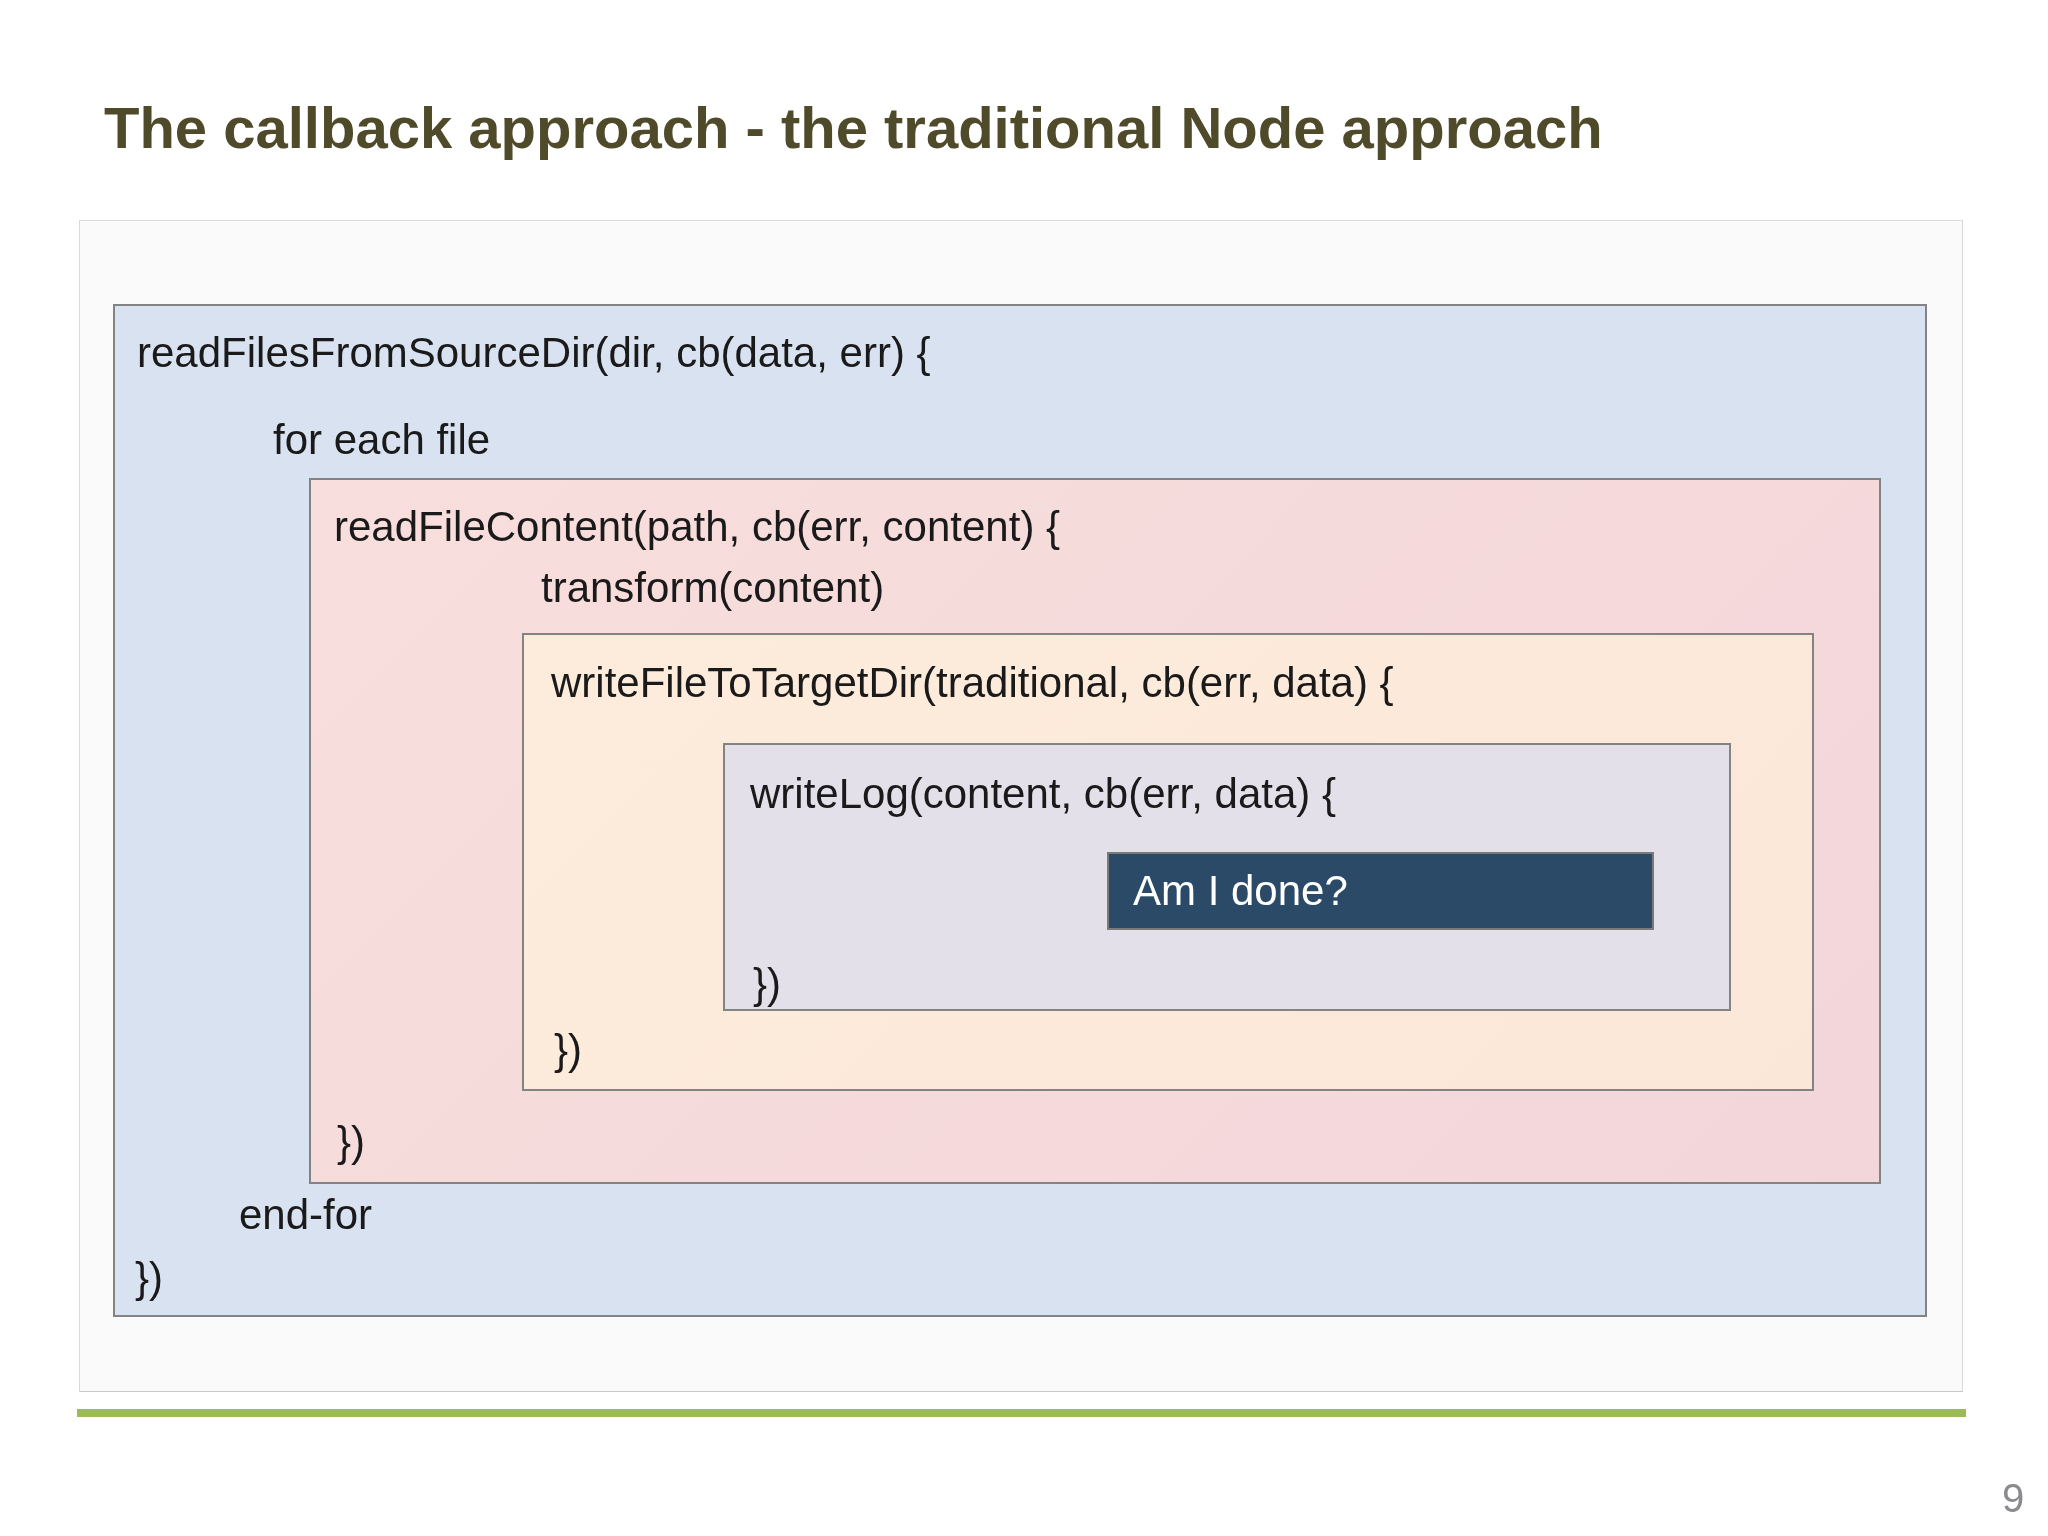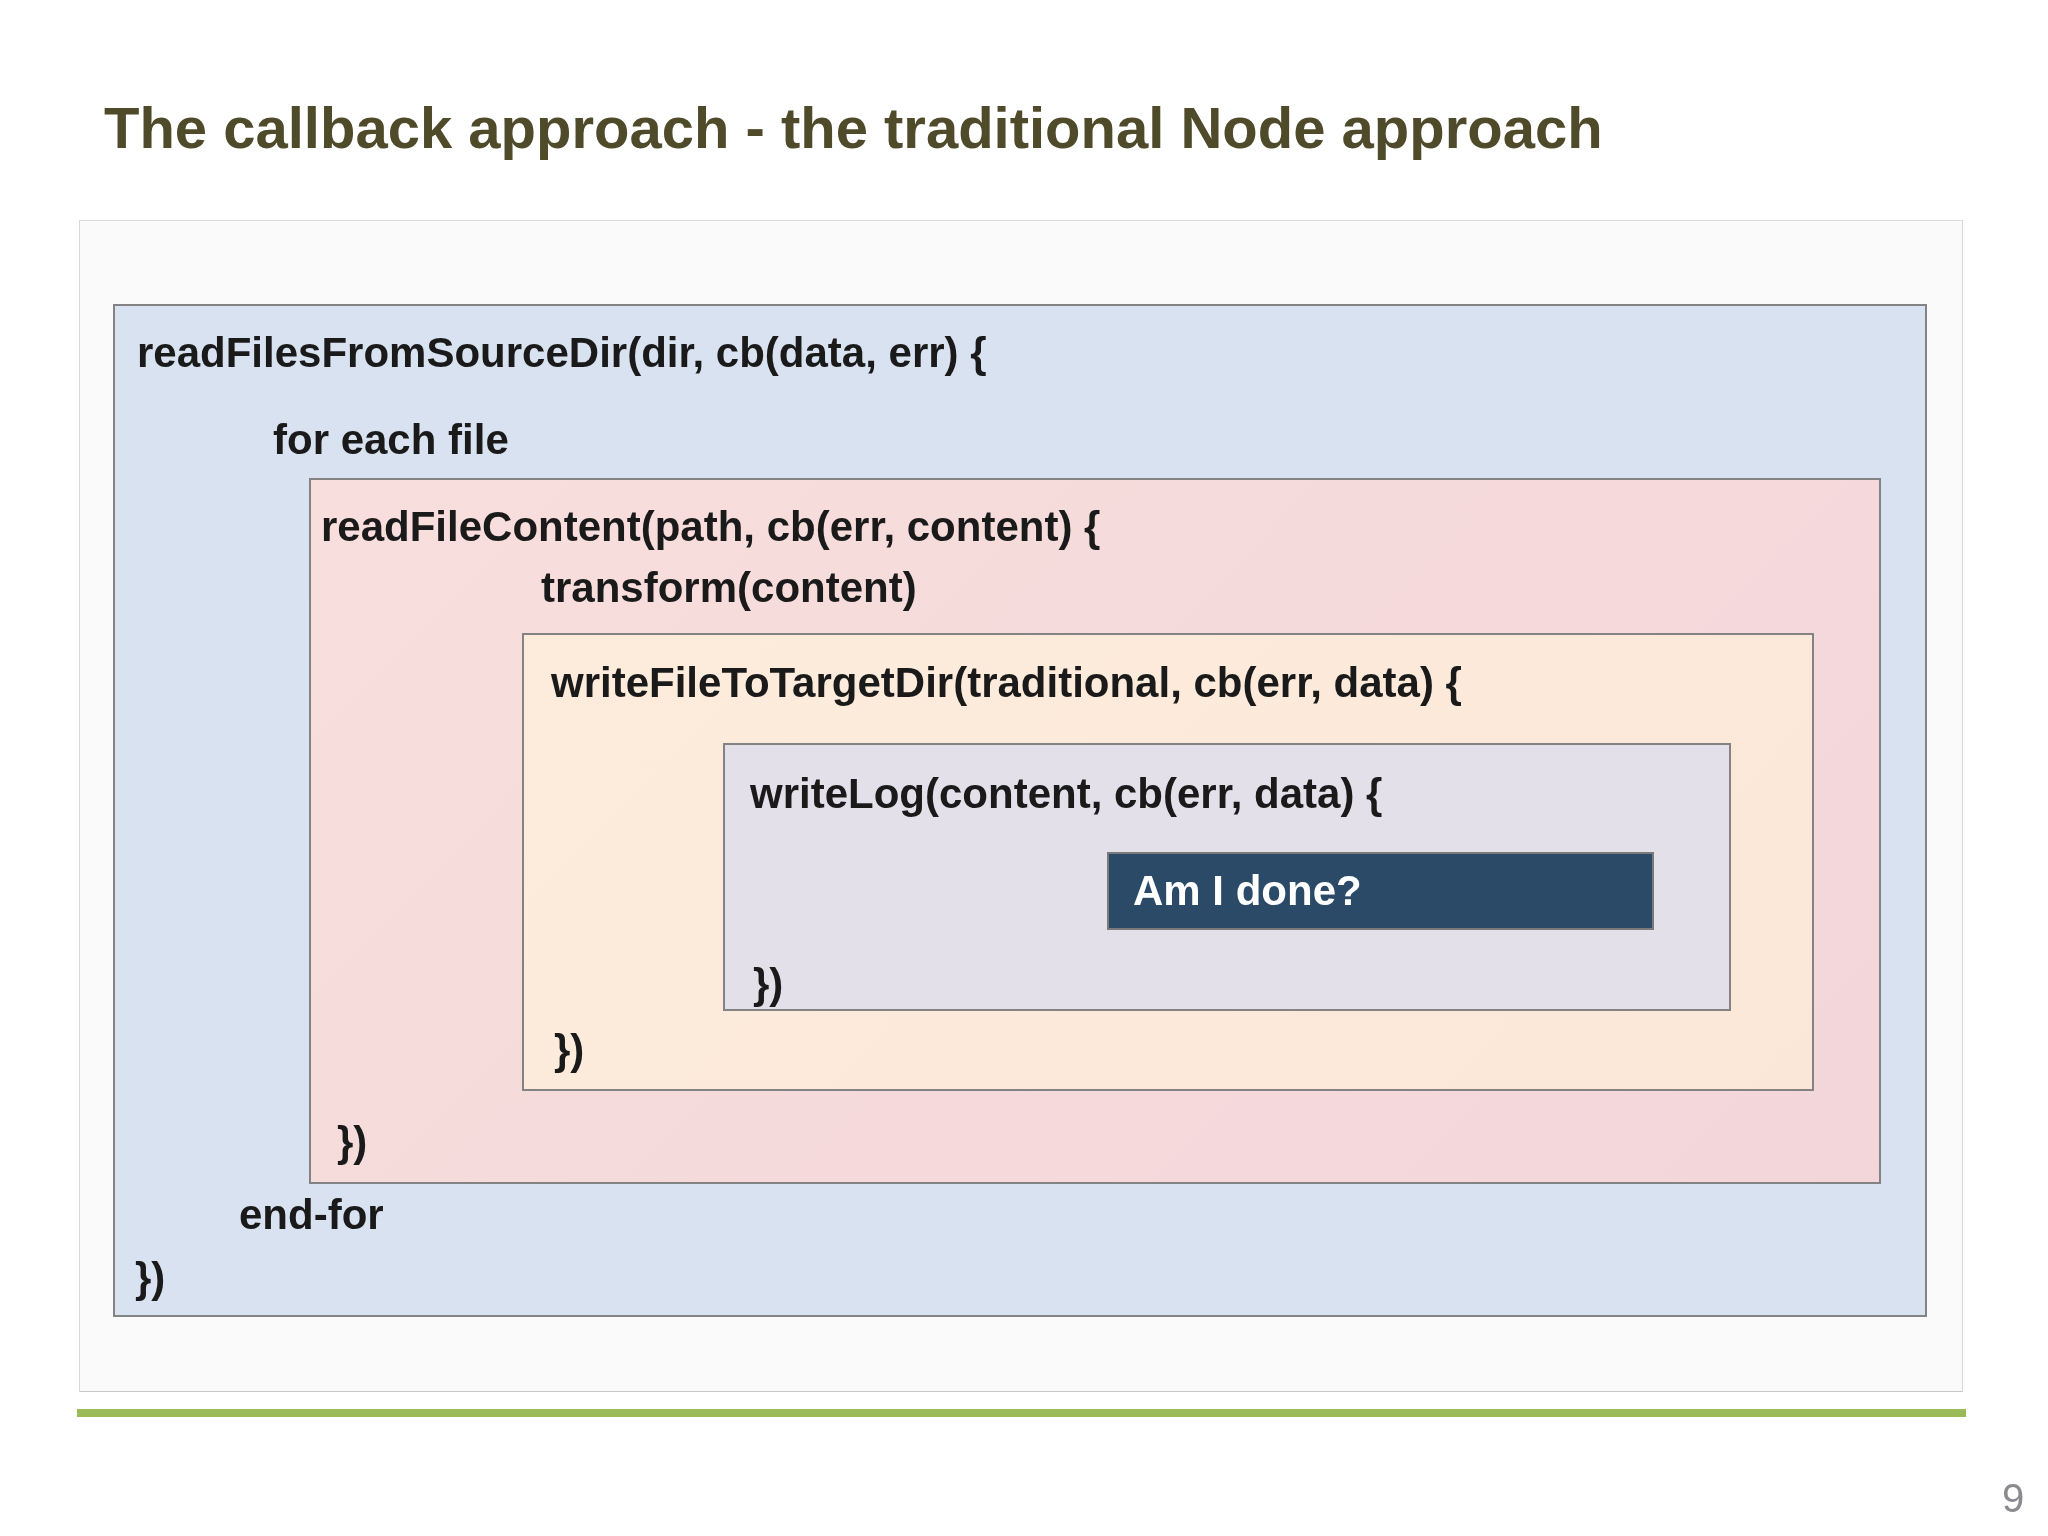--- a/index.html
+++ b/index.html
@@ -29,21 +29,20 @@
   .panel {
     position: absolute;
     left: 79px;
     top: 220px;
     width: 1884px;
     height: 1172px;
     background: #fafafa;
     border: 1px solid #d9d9d9;
     border-bottom-color: #c9c9c9;
     box-sizing: border-box;
-    font-weight: bold;
   }
   .box {
     position: absolute;
     box-sizing: border-box;
     border: 2px solid #838383;
   }
   .level1 { left: 33px;  top: 83px;  width: 1814px; height: 1013px; background: #d9e2f0; }
   .level2 { left: 194px; top: 172px; width: 1572px; height: 706px;  background: linear-gradient(135deg, #f8dedc 0%, #f3d6da 100%); }
   .level3 { left: 211px; top: 153px; width: 1292px; height: 458px;  background: linear-gradient(135deg, #fdecdc 0%, #fbe7d8 100%); }
   .level4 { left: 199px; top: 108px; width: 1008px; height: 268px;  background: #e4e0ea; }
@@ -66,21 +65,21 @@
     font-size: 42px;
     color: #ffffff;
     white-space: nowrap;
   }
   
   .l1-open   { left: 22px;  top: 26px;  }
   .l1-for    { left: 121px; top: 113px; margin-left: 37px; }
   .l1-endfor { left: 124px; top: 888px; }
   .l1-close  { left: 20px;  top: 951px; }
   
-  .l2-open      { left: 10px;  top: 26px;  }
+  .l2-open      { left: 23px;  top: 26px;  }
   .l2-transform { left: 230px; top: 87px;  }
   .l2-close     { left: 26px;  top: 641px; }
   
   .l3-open  { left: 27px; top: 27px;  }
   .l3-close { left: 30px; top: 394px; }
   
   .l4-open  { left: 25px; top: 28px;  }
   .l4-close { left: 28px; top: 218px; }
   .accent-line {
     position: absolute;

